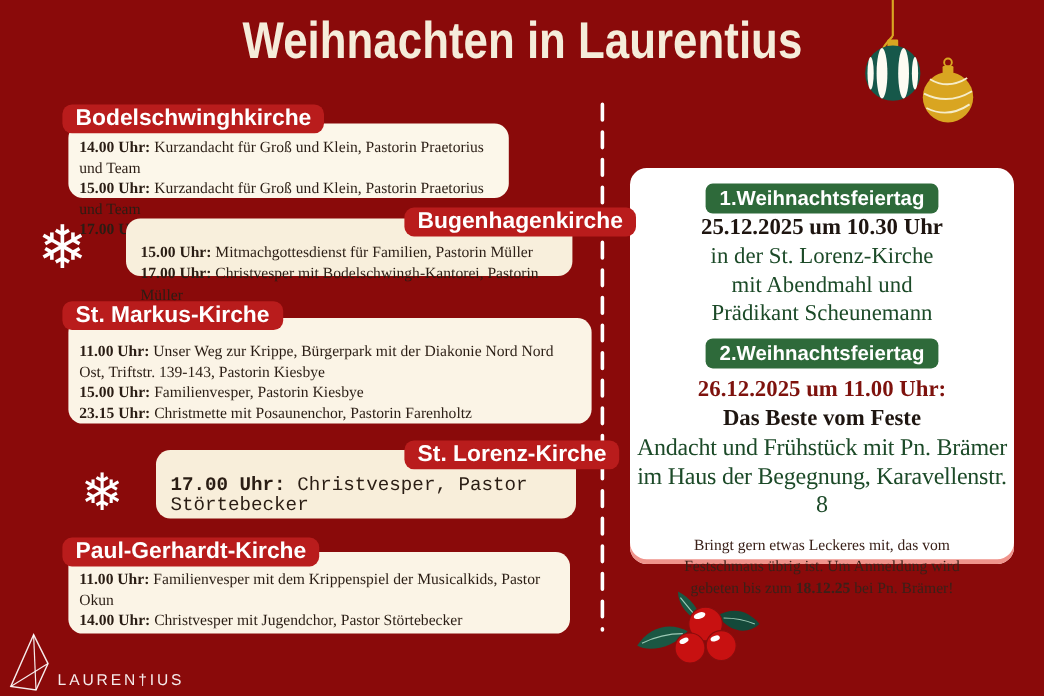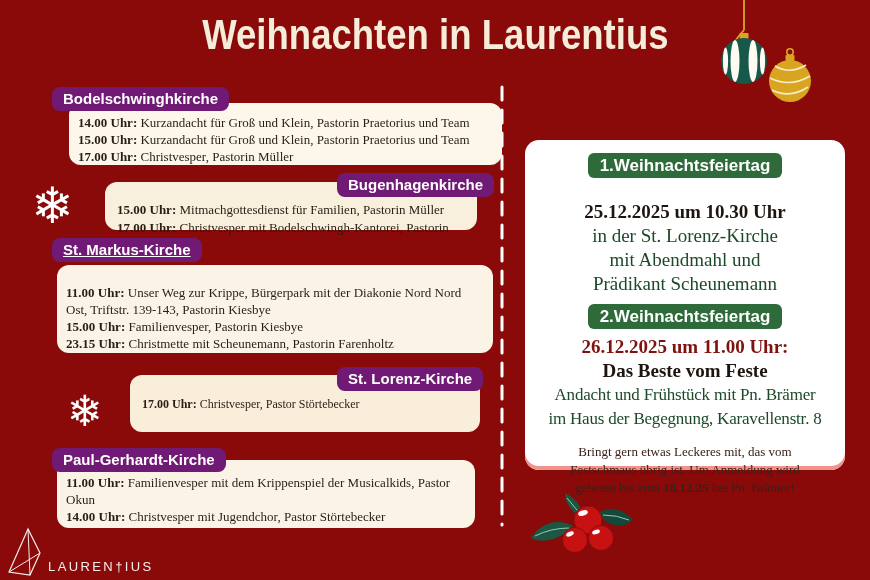--- a/index.html
+++ b/index.html
@@ -10,60 +10,60 @@
   }
   
   .title{
     position:absolute;left:0;top:10px;width:870px;text-align:center;
     color:#F5ECDA;font-family:"Liberation Sans",sans-serif;font-weight:700;
     font-size:43px;letter-spacing:0px;
   }
   .title .squeeze{display:inline-block;transform:scaleX(.85);transform-origin:center;}
   
   .badge-red{
-    position:absolute;z-index:3;background:#701a75;color:#FFFFFF;
-    font-family:"Liberation Sans",sans-serif;font-weight:700;font-size:15px;
+    position:absolute;z-index:3;background:#b91c1c;color:#FFFFFF;
+    font-family:"Liberation Sans",sans-serif;font-weight:700;font-size:19px;
     line-height:20px;padding:2px 11px;border-radius:8px;white-space:nowrap;
   }
   
   .sec-box{
     position:absolute;z-index:1;border-radius:12px;color:#2A1D14;
     font-size:13px;box-sizing:border-box;
   }
   .ev{line-height:17px;}
   .ev b{font-weight:700;}
-  #s1-box{left:57px;top:103px;width:433px;height:62px;padding:11px 10px 0 9px;background:#FCF7EA;margin-left:12px;}
+  #s1-box{left:57px;top:103px;width:367px;height:62px;padding:11px 10px 0 9px;background:#FCF7EA;}
   #s2-box{left:105px;top:182px;width:372px;height:48px;padding:19px 10px 0 12px;background:#F8EFDC;}
   #s2-box .ev{line-height:18px;}
   #s3-box{left:57px;top:265px;width:436px;height:88px;padding:19px 14px 0 9px;background:#FBF4E6;}
-  #s4-box{left:130px;top:375px;width:350px;height:57px;padding:21px 10px 0 12px;background:#F8EEDA;font-size:12px;}
+  #s4-box{left:130px;top:375px;width:350px;height:57px;padding:21px 10px 0 12px;background:#F8EEDA;font-size:16px;font-family:Liberation Mono, monospace;}
   #s5-box{left:57px;top:460px;width:418px;height:68px;padding:14px 10px 0 9px;background:#FBF4E6;}
   #s1-badge{left:52px;top:87px;}
   #s2-badge{left:337px;top:173px;}
-  #s3-badge{left:52px;top:238px;text-decoration:underline;}
+  #s3-badge{left:52px;top:251px;}
   #s4-badge{left:337px;top:367px;}
   #s5-badge{left:52px;top:448px;}
   
   #divider{position:absolute;left:497px;top:84px;}
   
   #holiday-panel{
     position:absolute;left:525px;top:140px;width:320px;height:330px;
     background:#ffffff;border-radius:14px;text-align:center;box-sizing:border-box;
     padding-top:13px;box-shadow:inset 0 -4px 0 #F0938B;
   }
   .badge-green{
     display:inline-block;background:#2E6A3A;color:#FFFFFF;
     font-family:"Liberation Sans",sans-serif;font-weight:700;font-size:17px;
     line-height:21px;padding:2px 12px;border-radius:6px;
   }
   .pline{font-size:19px;line-height:24px;color:#1C4A28;}
-  .pline.black{color:#1E1510;font-weight:700;margin-top:22px;}
+  .pline.black{color:#1E1510;font-weight:700;margin-top:0;}
   .pline.red{color:#7E120D;font-weight:700;margin-top:6px;}
   .pline.bold-dark{color:#1E1510;font-weight:700;}
-  .pline.tight{font-size:17px;letter-spacing:-0.2px;}
+  .pline.tight{font-size:20px;letter-spacing:-0.2px;}
   #badge2-wrap{margin-top:8px;}
   .note{
     width:268px;margin:12px auto 0;font-size:13px;line-height:18px;color:#3A2119;
   }
   .note b{font-weight:700;}
   
   .deco{position:absolute;}
   .snow{
     position:absolute;color:#FFFFFF;font-family:"DejaVu Sans",sans-serif;
     line-height:1;z-index:0;
@@ -117,21 +117,21 @@
 <div class="badge-red" id="s2-badge">Bugenhagenkirche</div>
 <div class="sec-box" id="s2-box">
   <div class="ev"><b>15.00 Uhr:</b> <span>Mitmachgottesdienst für Familien, Pastorin Müller</span></div>
   <div class="ev"><b>17.00 Uhr:</b> <span>Christvesper mit Bodelschwingh-Kantorei, Pastorin Müller</span></div>
 </div>
 
 <div class="badge-red" id="s3-badge">St. Markus-Kirche</div>
 <div class="sec-box" id="s3-box">
   <div class="ev"><b>11.00 Uhr:</b> <span>Unser Weg zur Krippe, Bürgerpark mit der Diakonie Nord Nord Ost, Triftstr. 139-143, Pastorin Kiesbye</span></div>
   <div class="ev"><b>15.00 Uhr:</b> <span>Familienvesper, Pastorin Kiesbye</span></div>
-  <div class="ev"><b>23.15 Uhr:</b> <span>Christmette mit Scheunemann, Pastorin Farenholtz</span></div>
+  <div class="ev"><b>23.15 Uhr:</b> <span>Christmette mit Posaunenchor, Pastorin Farenholtz</span></div>
 </div>
 
 <div class="badge-red" id="s4-badge">St. Lorenz-Kirche</div>
 <div class="sec-box" id="s4-box">
   <div class="ev"><b>17.00 Uhr:</b> <span>Christvesper, Pastor Störtebecker</span></div>
 </div>
 
 <div class="badge-red" id="s5-badge">Paul-Gerhardt-Kirche</div>
 <div class="sec-box" id="s5-box">
   <div class="ev"><b>11.00 Uhr:</b> <span>Familienvesper mit dem Krippenspiel der Musicalkids, Pastor Okun</span></div>

